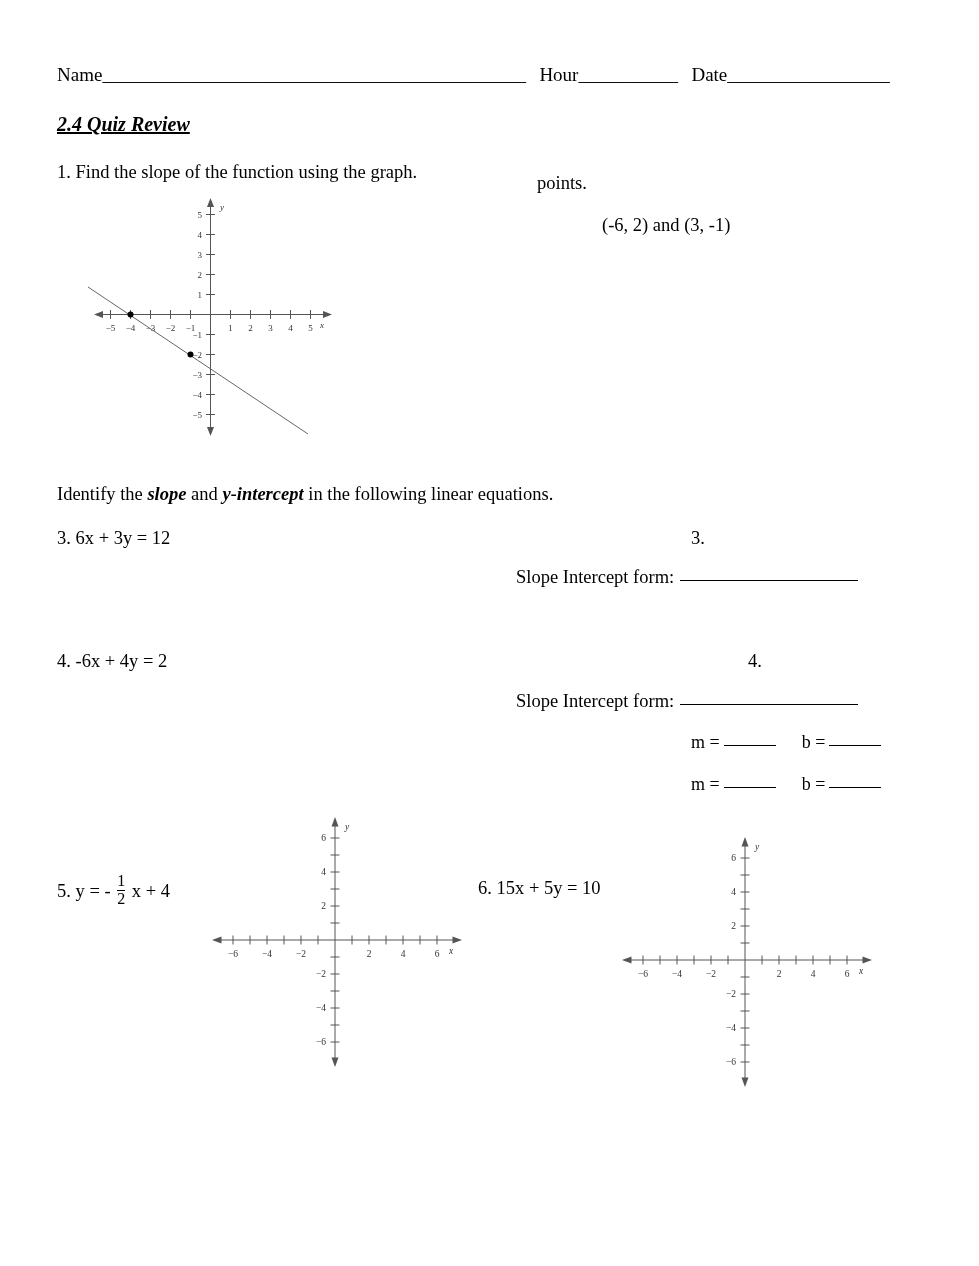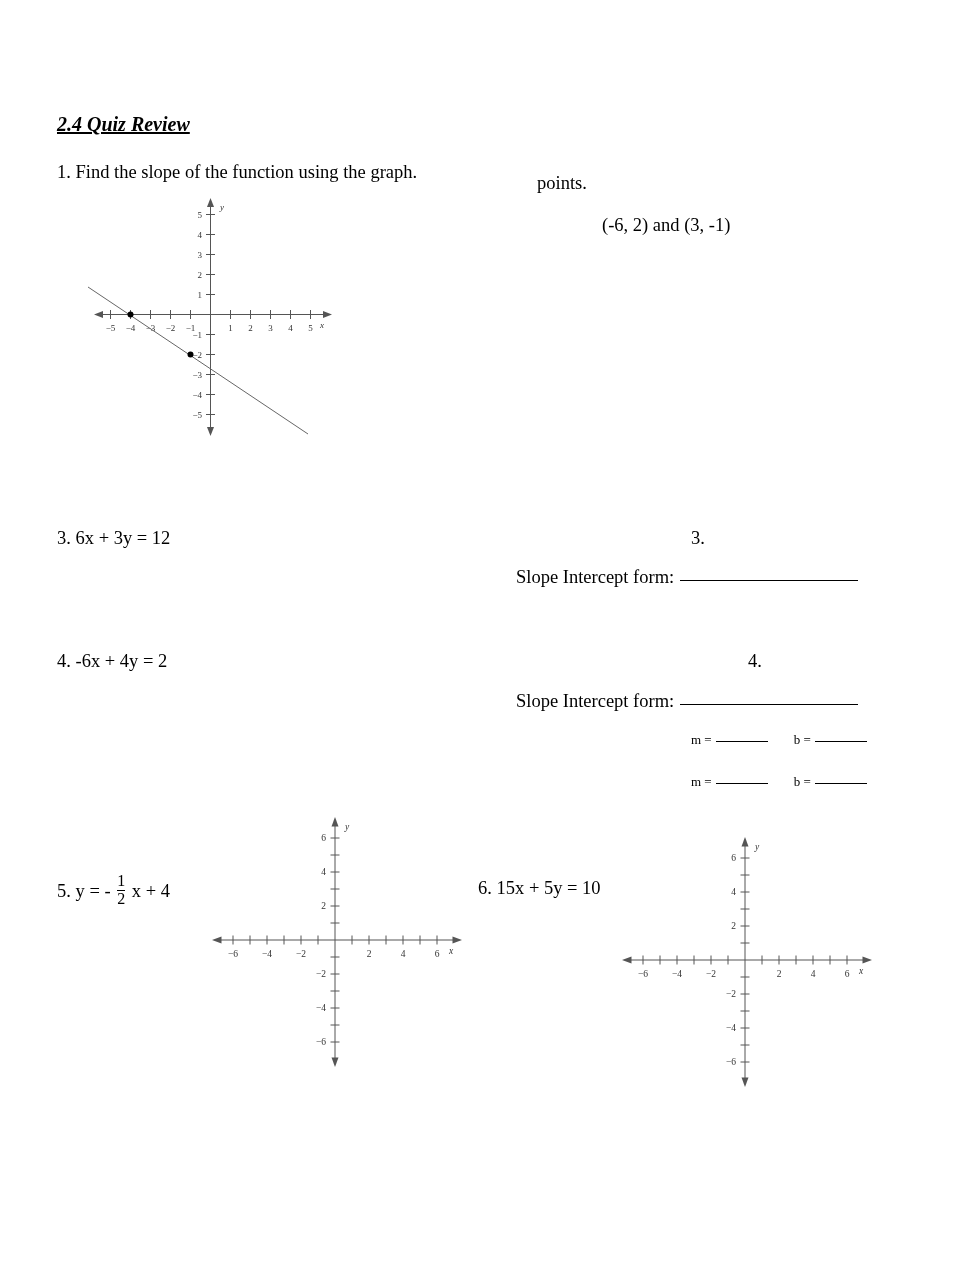--- a/index.html
+++ b/index.html
@@ -79,21 +79,21 @@
   .sif .line {
     display: inline-block;
     width: 178px;
     border-bottom: 1.3px solid #000;
     margin-left: 6px;
     vertical-align: 2px;
   }
 
   .mb {
     position: absolute;
-    font-size: 13px;
+    font-size: 18px;
     text-align: right;
   }
   .mb1 { left: 691px; top: 732px; }
   .mb2 { left: 691px; top: 774px; }
   .mb .blank {
     display: inline-block;
     width: 52px;
     border-bottom: 1.3px solid #000;
     margin: 0 4px;
     vertical-align: 2px;
@@ -132,20 +132,23 @@
 
   .g1 { left: 88px; top: 192px; }
   .g5 { left: 205px; top: 810px; }
   .g6 { left: 615px; top: 830px; }
 </style>
 </head>
 <body>
 
 <div class="page">
 
+  <div class="header-row">
+    <span>Name</span><span class="rule">_______________________________________________</span><span class="gap-sm"></span><span>Hour</span><span class="rule">___________</span><span class="gap-sm"></span><span>Date</span><span class="rule">__________________</span>
+  </div>
 
   <div class="doc-title">2.4 Quiz Review</div>
 
   <div class="q q1">1.  Find the slope of the function using the graph.</div>
 
   <div class="q q2">
     <span class="sub">points.</span>
     <span class="pts">(-6, 2) and (3, -1)</span>
   </div>
 
@@ -218,20 +221,23 @@
       <text x="132" y="18" font-family="Liberation Serif, serif" font-size="9" font-style="italic" fill="#333">y</text>
       <text x="232" y="136" font-family="Liberation Serif, serif" font-size="9" font-style="italic" fill="#333">x</text>
 
       <line x1="0" y1="95" x2="220" y2="242" stroke="#666" stroke-width="1"></line>
 
       <circle cx="42.5" cy="122.5" r="3" fill="#000"></circle>
       <circle cx="102.5" cy="162.5" r="3" fill="#000"></circle>
     </svg>
   </div>
 
+  <div class="identify">
+    <span>Identify the </span><b>slope</b><span> and </span><b>y-intercept</b><span> in the following linear equations.</span>
+  </div>
 
   <div class="q q3">3. 6x + 3y = 12</div>
   <div class="q q3num">3.</div>
   <div class="sif sif1">
     <span>Slope Intercept form:</span><span class="line"></span>
   </div>
 
   <div class="q q4">4.  -6x + 4y = 2</div>
   <div class="q q4num">4.</div>
   <div class="sif sif2">

